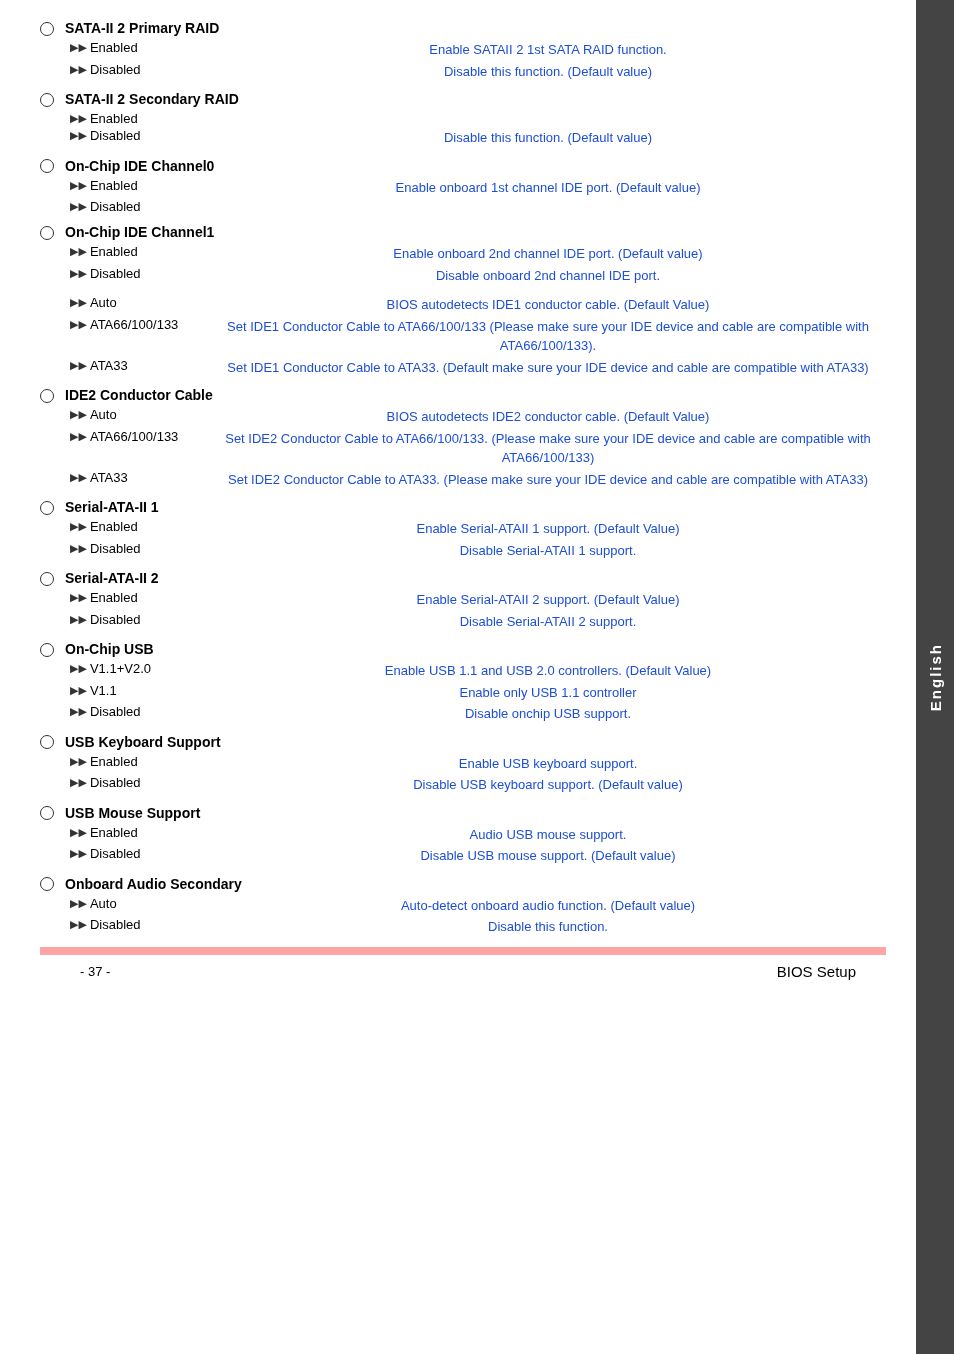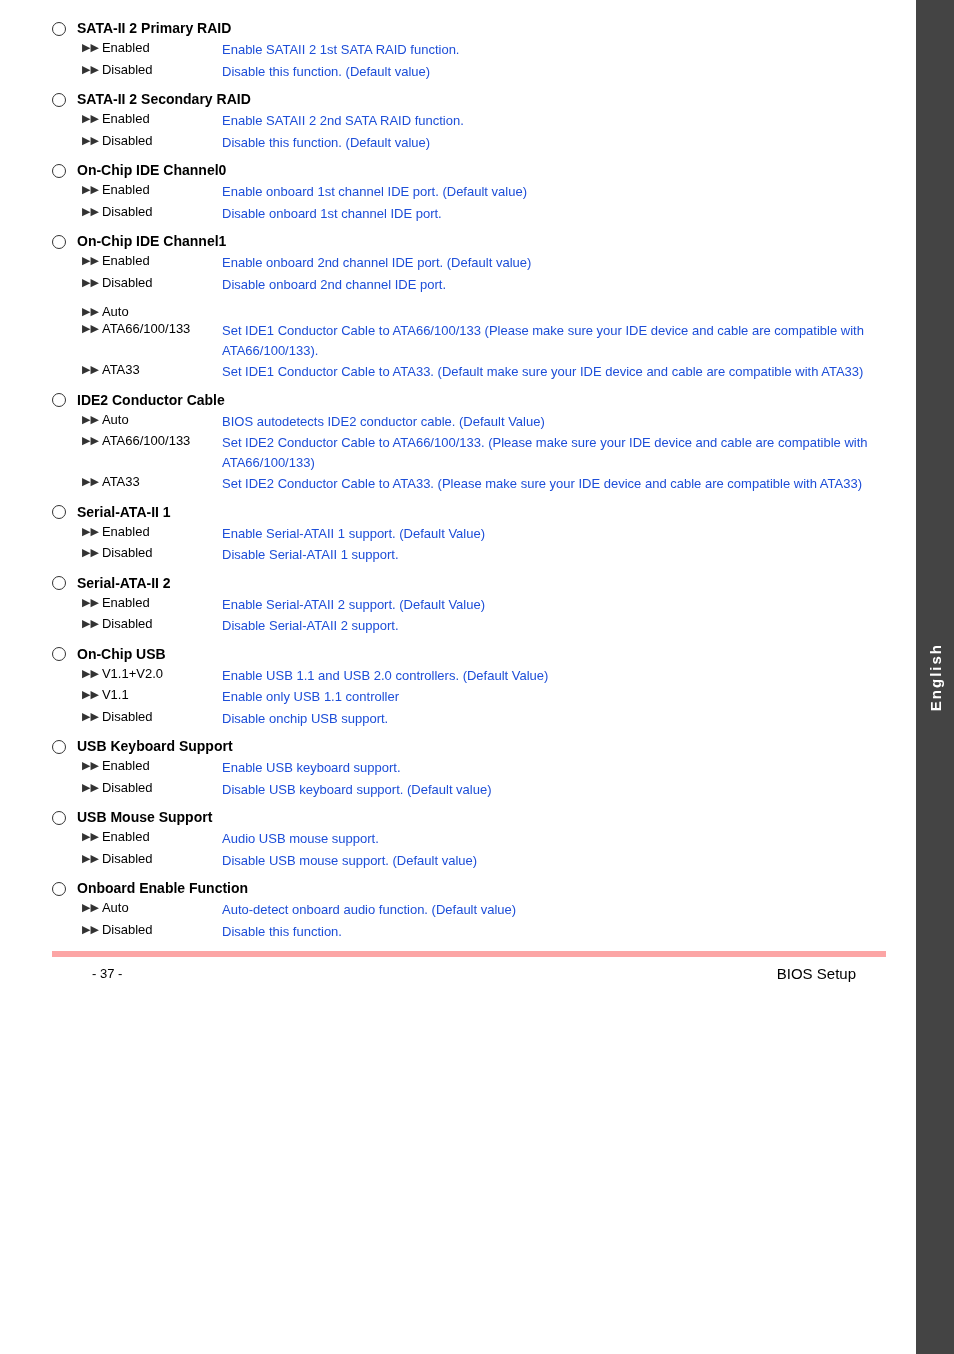--- a/index.html
+++ b/index.html
@@ -13,22 +13,23 @@
     }
 
     .page-wrapper {
       display: flex;
       width: 954px;
       min-height: 1354px;
     }
 
     .main-content {
       flex: 1;
-      padding: 20px 30px 40px 52px;
+      padding: 20px 30px 40px 40px;
       position: relative;
+      text-align: center;
     }
 
     .sidebar {
       width: 38px;
       background: #444;
       display: flex;
       align-items: center;
       justify-content: center;
       position: relative;
     }
@@ -79,21 +80,21 @@
     }
 
     .option-value {
       font-size: 13px;
       color: #1d4ed8;
       flex: 1;
       line-height: 1.5;
     }
 
     .footer-bar {
-      border-top: 6px solid #fca5a5;
+      border-top: 8px solid #fca5a5;
       display: flex;
       justify-content: space-between;
       align-items: center;
       padding: 8px 30px 8px 40px;
       margin-top: 10px;
     }
 
     .footer-left {
       font-size: 13px;
       color: #000;
@@ -144,21 +145,20 @@
         <div class="section">
           <div class="section-title">
             <span class="circle-icon"></span>
             <span>SATA-II 2 Secondary RAID</span>
           </div>
           <div class="option-row">
             <div class="option-key">
               <span class="arrow">▶▶</span> 
               <span>Enabled</span>
             </div>
-            <div class="option-value">Enable SATAII 2 2nd SATA RAID function.</div>
           </div>
           <div class="option-row">
             <div class="option-key">
               <span class="arrow">▶▶</span> 
               <span>Disabled</span>
             </div>
             <div class="option-value">Disable this function. (Default value)</div>
           </div>
         </div>
         <div class="section">
@@ -171,21 +171,20 @@
               <span class="arrow">▶▶</span> 
               <span>Enabled</span>
             </div>
             <div class="option-value">Enable onboard 1st channel IDE port. (Default value)</div>
           </div>
           <div class="option-row">
             <div class="option-key">
               <span class="arrow">▶▶</span> 
               <span>Disabled</span>
             </div>
-            <div class="option-value">Disable onboard 1st channel IDE port.</div>
           </div>
         </div>
         <div class="section">
           <div class="section-title">
             <span class="circle-icon"></span>
             <span>On-Chip IDE Channel1</span>
           </div>
           <div class="option-row">
             <div class="option-key">
               <span class="arrow">▶▶</span> 
@@ -200,20 +199,21 @@
             </div>
             <div class="option-value">Disable onboard 2nd channel IDE port.</div>
           </div>
         </div>
         <div class="section">
           <div class="option-row">
             <div class="option-key">
               <span class="arrow">▶▶</span> 
               <span>Auto</span>
             </div>
+            <div class="option-value">BIOS autodetects IDE1 conductor cable. (Default Value)</div>
           </div>
           <div class="option-row">
             <div class="option-key">
               <span class="arrow">▶▶</span> 
               <span>ATA66/100/133</span>
             </div>
             <div class="option-value">Set IDE1 Conductor Cable to ATA66/100/133 (Please make sure your IDE device and cable are compatible with ATA66/100/133).</div>
           </div>
           <div class="option-row">
             <div class="option-key">
@@ -353,21 +353,21 @@
             <div class="option-key">
               <span class="arrow">▶▶</span> 
               <span>Disabled</span>
             </div>
             <div class="option-value">Disable USB mouse support. (Default value)</div>
           </div>
         </div>
         <div class="section">
           <div class="section-title">
             <span class="circle-icon"></span>
-            <span>Onboard Enable Function</span>
+            <span>Onboard Audio Secondary</span>
           </div>
           <div class="option-row">
             <div class="option-key">
               <span class="arrow">▶▶</span> 
               <span>Auto</span>
             </div>
             <div class="option-value">Auto-detect onboard audio function. (Default value)</div>
           </div>
           <div class="option-row">
             <div class="option-key">

